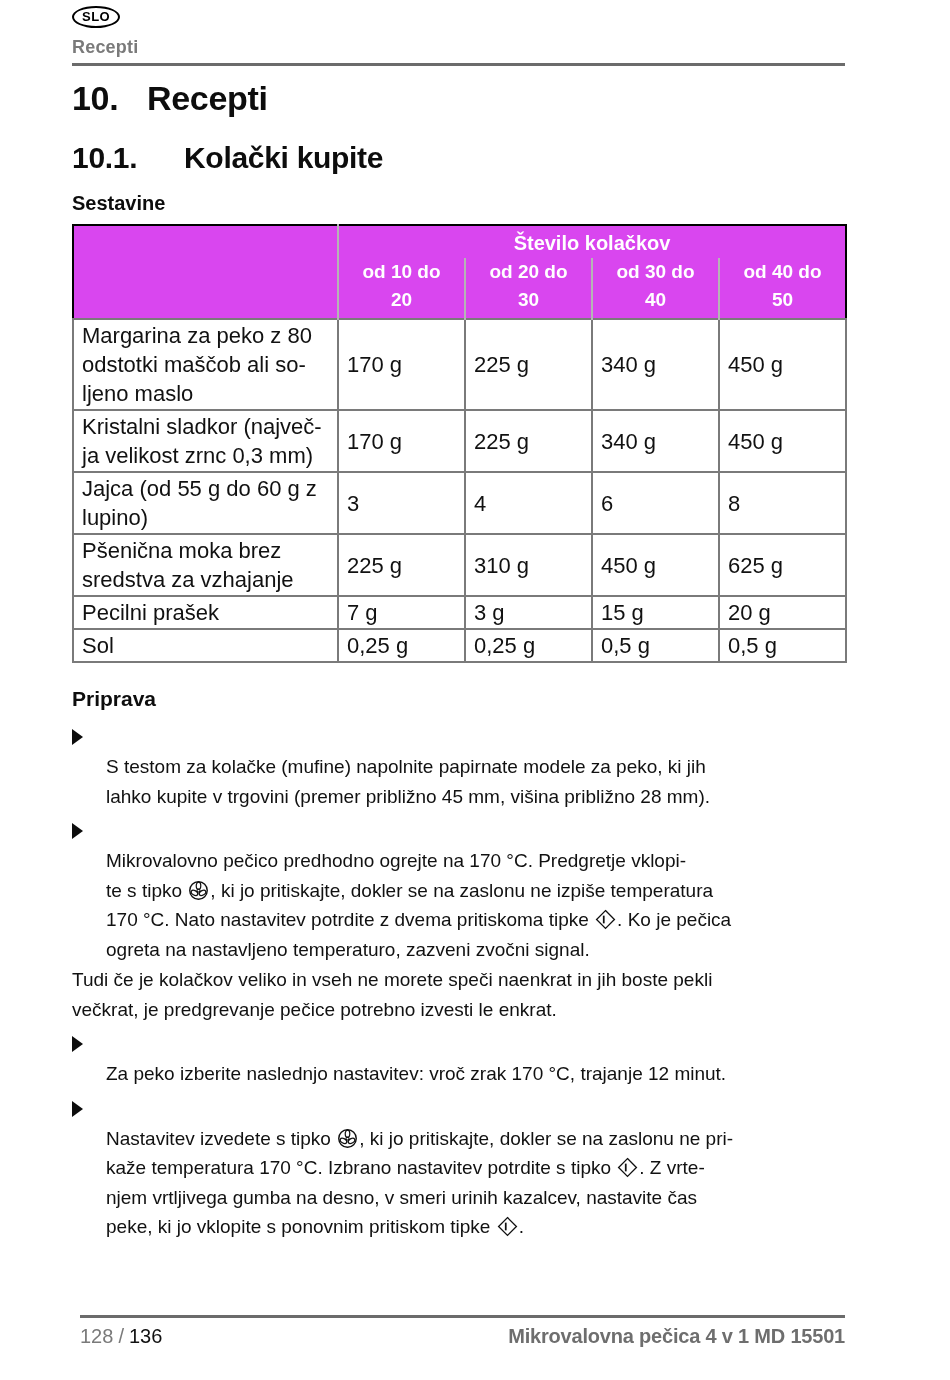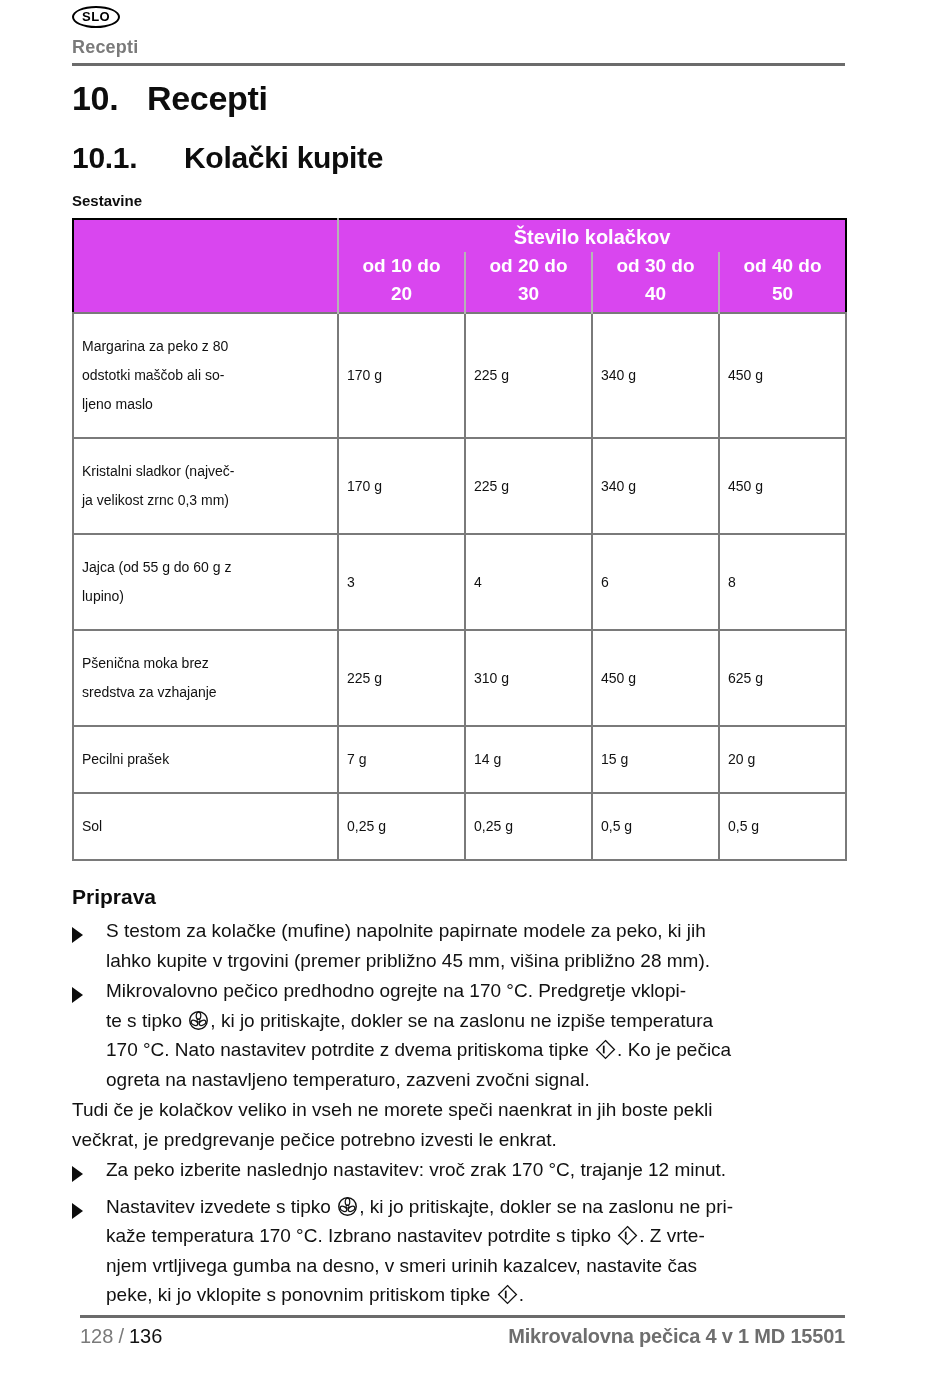--- a/index.html
+++ b/index.html
@@ -14,39 +14,39 @@
     display:inline-block;margin-top:6px;border:2px solid #000;border-radius:50%;
     padding:1px 8px 2px;font-size:13px;font-weight:bold;letter-spacing:.5px;color:#000;
   }
   .breadcrumb{margin-top:9px;font-size:18px;font-weight:bold;color:#7a7a7a;letter-spacing:.2px;}
   .rule{margin-top:5px;height:3px;background:#6b6b6b;}
 
   h1{margin:13px 0 0;font-size:34px;line-height:38px;font-weight:bold;color:#0d0d0d;letter-spacing:-.3px;display:flex;}
   h1 .num{min-width:75px;}
   h2{margin:24px 0 0;font-size:30px;line-height:34px;font-weight:bold;color:#0d0d0d;letter-spacing:-.3px;display:flex;}
   h2 .num{min-width:112px;}
-  .subhead{margin:17px 0 9px;font-size:15px;font-weight:bold;color:#0d0d0d;}
+  .subhead{margin:17px 0 9px;font-size:20px;font-weight:bold;color:#0d0d0d;}
 
   table{border-collapse:collapse;table-layout:fixed;width:773px;border:2px solid #000;}
   col.c0{width:265px;} col.cn{width:127px;}
   thead th{background:#d946ef;color:#fff;font-weight:bold;}
   thead .group{font-size:20px;line-height:30px;padding:2px 0 0;text-align:center;}
   thead .colh{font-size:19px;line-height:28px;padding:0 16px 4px;text-align:center;vertical-align:middle;
               white-space:pre-line;border-left:2px solid #b5b5b5;}
   thead .corner{border-right:2px solid #b5b5b5;}
-  tbody td{border:2px solid #7a7a7a;font-size:14px;line-height:29px;padding:18px 8px;vertical-align:middle;color:#111;}
+  tbody td{border:2px solid #7a7a7a;font-size:22px;line-height:29px;padding:1px 8px;vertical-align:middle;color:#111;}
   tbody td.c-label{white-space:pre-line;}
 
   .prep-head{margin:24px 0 7px;font-size:21px;font-weight:bold;color:#0d0d0d;}
   .blocks{font-size:19px;line-height:29.5px;color:#111;}
   .bullet{display:flex;margin:0 0 1px;}
   .marker-box{flex:0 0 34px;padding-top:6px;}
   .marker{display:inline-block;width:0;height:0;border-style:solid;
           border-width:8.5px 0 8.5px 11px;border-color:transparent transparent transparent #0d0d0d;}
-  .btext{white-space:pre-line;flex:1 1 auto;}
+  .btext{white-space:pre-line;flex:1 1 auto;margin-top:34px;}
   .para{white-space:pre-line;margin:0 0 1px;}
   .inline-icon{width:21px;height:21px;vertical-align:-4px;margin:0 1px;}
 
   .footer{position:absolute;left:80px;right:105px;bottom:32px;border-top:3px solid #6b6b6b;
           padding-top:7px;display:flex;justify-content:space-between;align-items:baseline;}
   .pageinfo{font-size:20px;}
   .pg-cur,.pg-sep{color:#7a7a7a;}
   .pg-sep{margin:0 5px;}
   .pg-tot{color:#111;}
   .product{font-size:20px;font-weight:bold;color:#6e6e6e;letter-spacing:-.2px;}
@@ -128,21 +128,21 @@
           <td class="c-label">Pšenična moka brez
 sredstva za vzhajanje</td>
           <td>225 g</td>
           <td>310 g</td>
           <td>450 g</td>
           <td>625 g</td>
         </tr>
         <tr>
           <td class="c-label">Pecilni prašek</td>
           <td>7 g</td>
-          <td>14 g</td>
+          <td>3 g</td>
           <td>15 g</td>
           <td>20 g</td>
         </tr>
         <tr>
           <td class="c-label">Sol</td>
           <td>0,25 g</td>
           <td>0,25 g</td>
           <td>0,5 g</td>
           <td>0,5 g</td>
         </tr>

